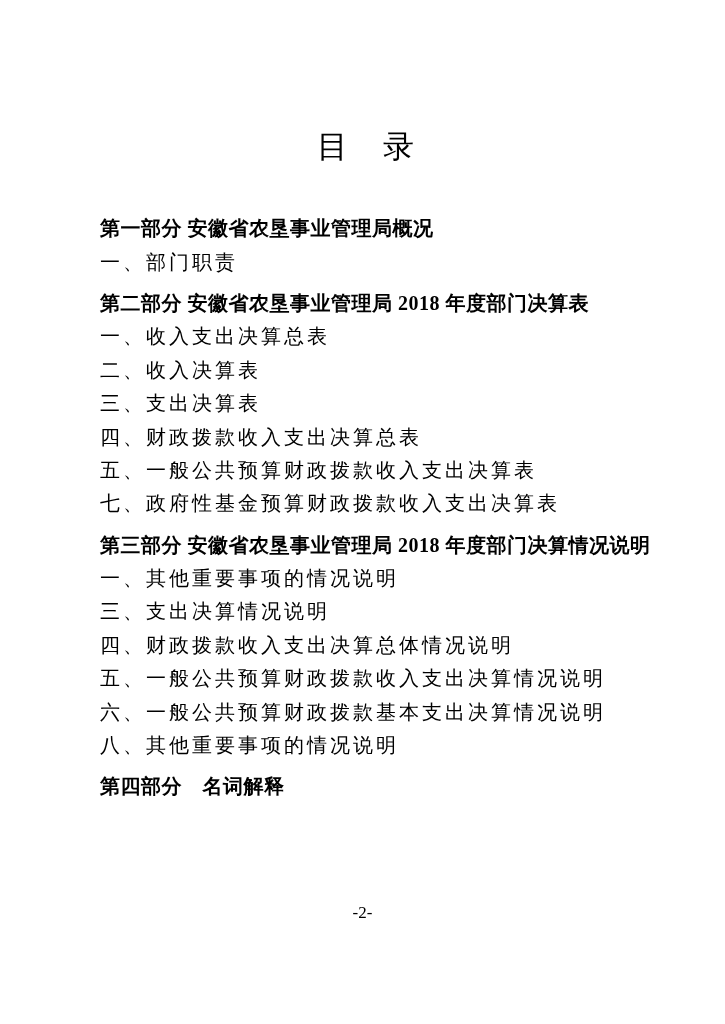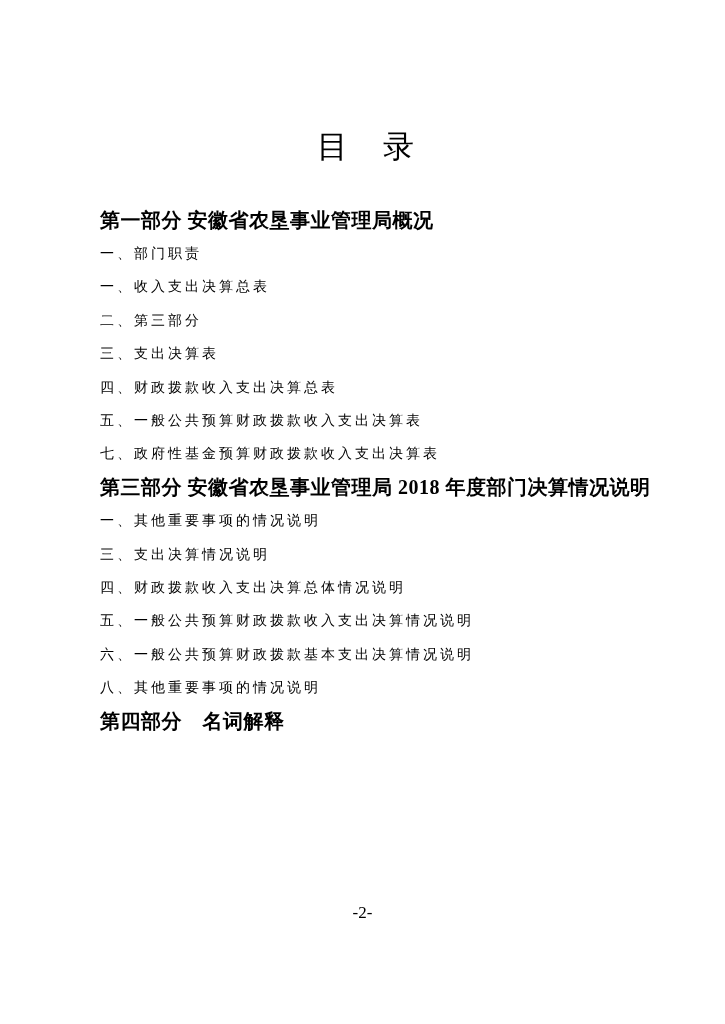--- a/index.html
+++ b/index.html
@@ -39,23 +39,24 @@
     height: 33.4px;
     display: flex;
     align-items: center;
     white-space: pre;
     overflow: visible;
   }
   .toc-section {
     font-size: 20px;
     font-weight: 700;
     letter-spacing: 0.5px;
+    margin-top: 8px;
   }
   .toc-item {
-    font-size: 14px;
+    font-size: 20px;
     font-weight: 400;
     letter-spacing: 3px;
   }
   .page-number {
     position: absolute;
     top: 903px;
     left: 0;
     width: 100%;
     text-align: center;
     font-size: 17px;
@@ -66,22 +67,23 @@
 </head>
 <body>
 
 <div class="page">
 
   <div class="doc-title">目　录</div>
 
   <div class="toc">
       <div class="toc-line toc-section">第一部分 安徽省农垦事业管理局概况</div>
       <div class="toc-line toc-item">一、部门职责</div>
+      <div class="toc-line toc-section">第二部分 安徽省农垦事业管理局 2018 年度部门决算表</div>
       <div class="toc-line toc-item">一、收入支出决算总表</div>
-      <div class="toc-line toc-item">二、第三部分</div>
+      <div class="toc-line toc-item">二、收入决算表</div>
       <div class="toc-line toc-item">三、支出决算表</div>
       <div class="toc-line toc-item">四、财政拨款收入支出决算总表</div>
       <div class="toc-line toc-item">五、一般公共预算财政拨款收入支出决算表</div>
       <div class="toc-line toc-item">七、政府性基金预算财政拨款收入支出决算表</div>
       <div class="toc-line toc-section">第三部分 安徽省农垦事业管理局 2018 年度部门决算情况说明</div>
       <div class="toc-line toc-item">一、其他重要事项的情况说明</div>
       <div class="toc-line toc-item">三、支出决算情况说明</div>
       <div class="toc-line toc-item">四、财政拨款收入支出决算总体情况说明</div>
       <div class="toc-line toc-item">五、一般公共预算财政拨款收入支出决算情况说明</div>
       <div class="toc-line toc-item">六、一般公共预算财政拨款基本支出决算情况说明</div>

